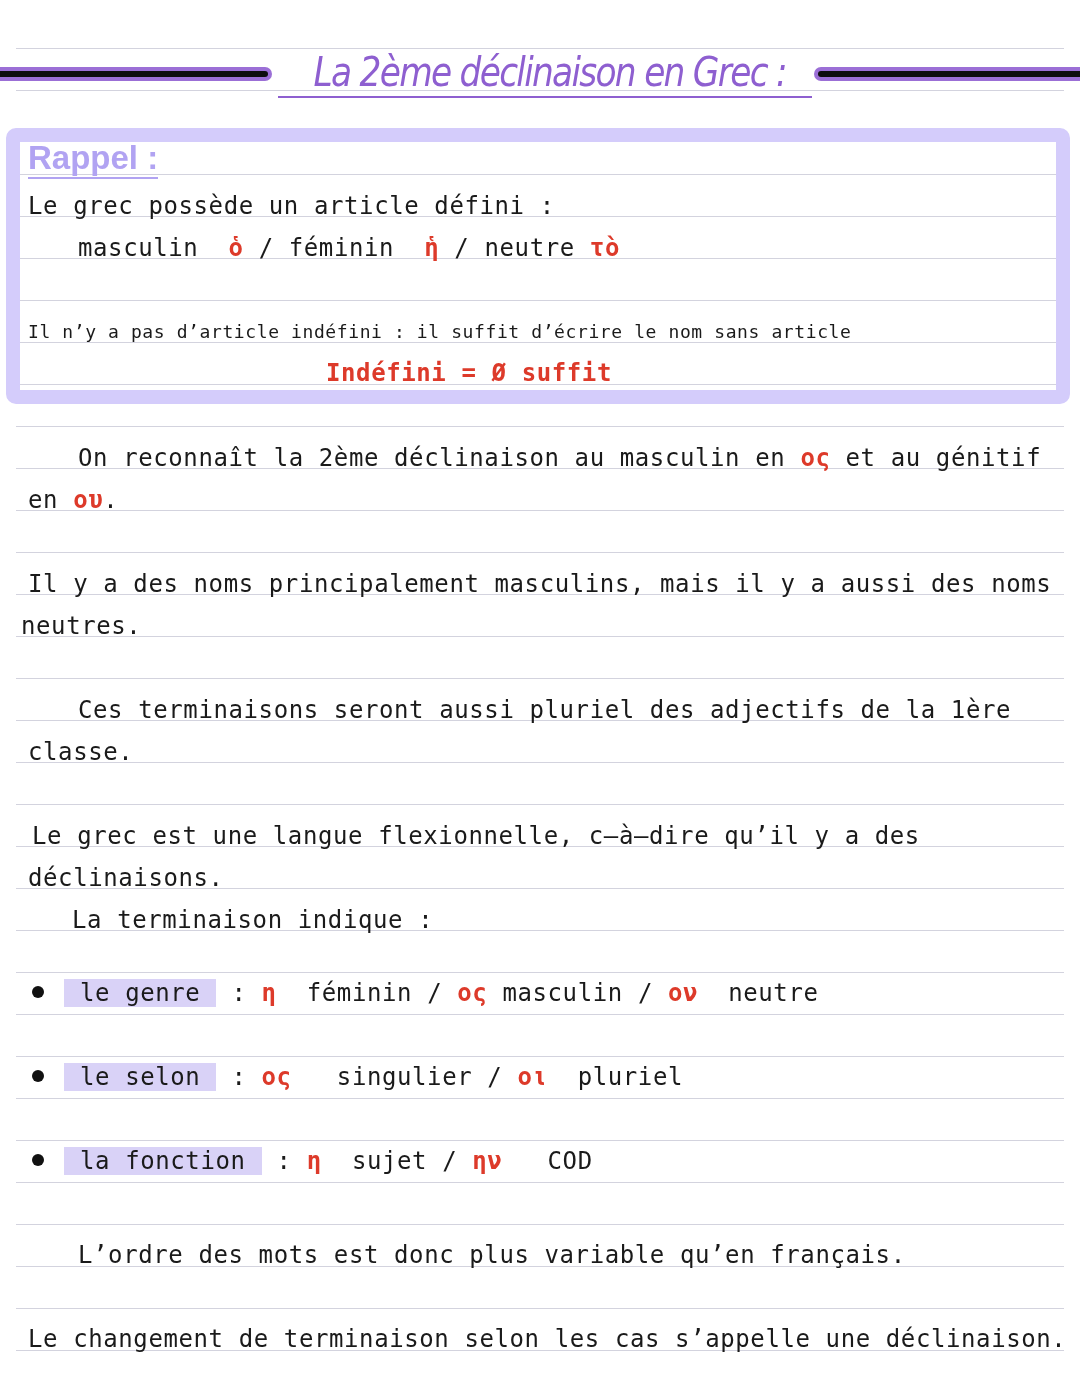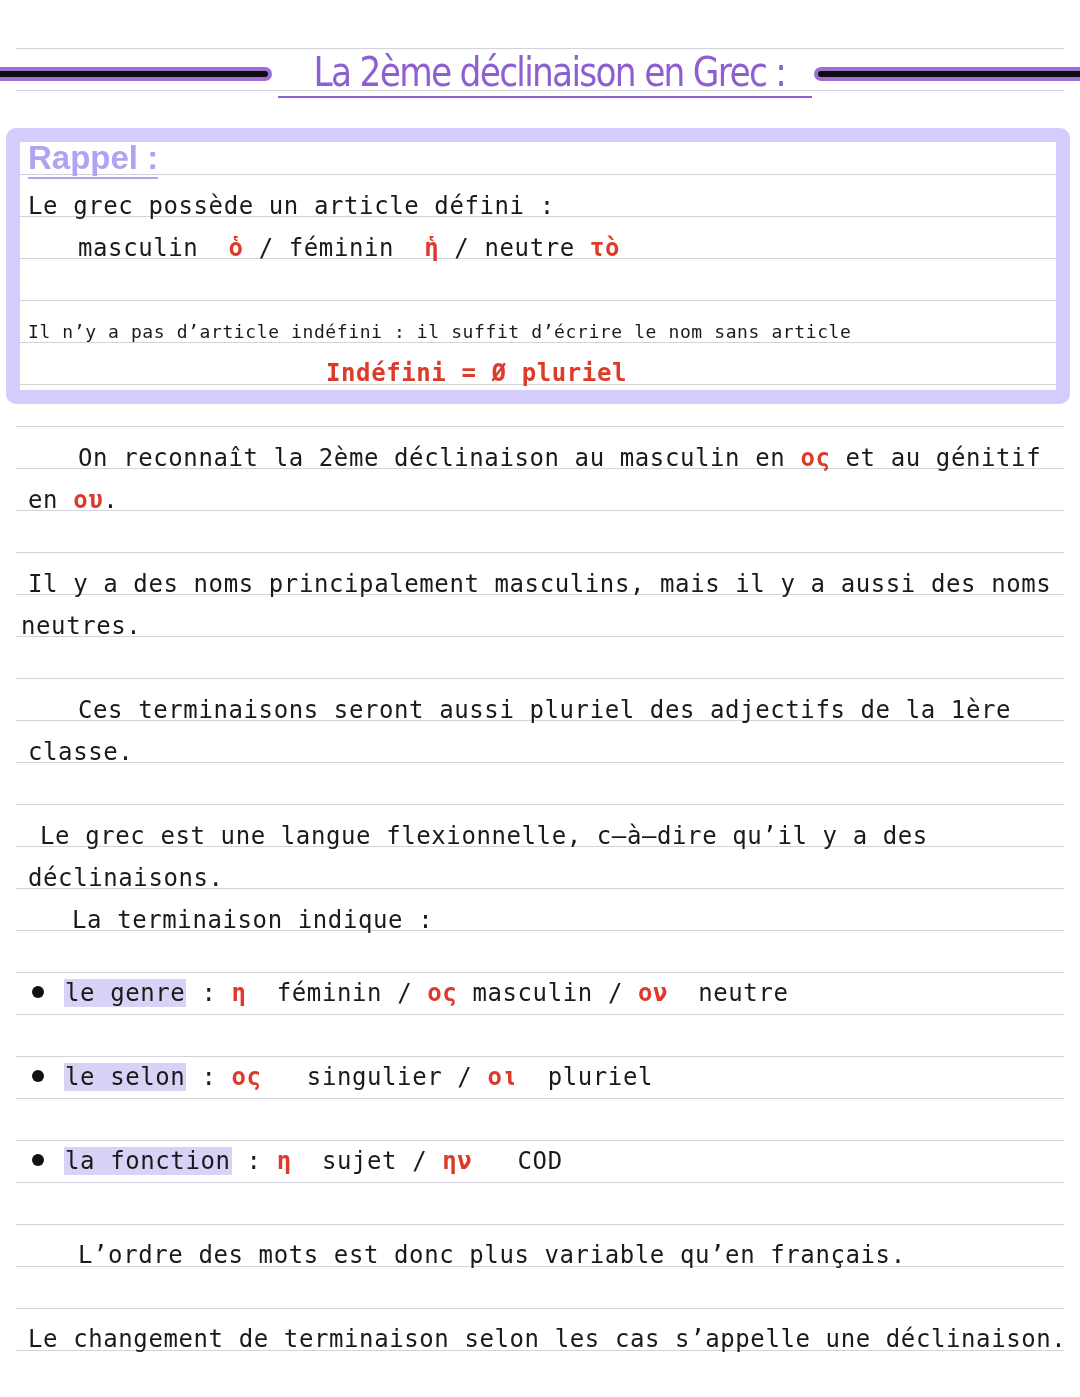--- a/index.html
+++ b/index.html
@@ -6,21 +6,21 @@
   body {
     width: 1080px; height: 1397px; position: relative; overflow: hidden;
     background: #ffffff;
     font-family: "DejaVu Sans Mono", "Liberation Mono", monospace;
     color: #1a1a1a;
   }
   .rules { position: absolute; left: 16px; right: 16px; top: 0; bottom: 0; }
   .rule { position: absolute; left: 0; right: 0; height: 1px; background: #d3d3de; }
 
   
-  .title-wrap { position: absolute; top: 46px; left: 0; width: 996px; height: 56px; }
+  .title-wrap { position: absolute; top: 46px; left: 0; width: 996px; height: 56px; font-style: italic; }
   .title-bar { position: absolute; top: 21px; height: 14px; background: #9b6fd6; border-radius: 7px; }
   .title-bar::after { content: ""; position: absolute; left: 4px; right: 4px; top: 4px; height: 6px; background: #0d0d0d; border-radius: 3px; }
   .title-bar.left { left: -10px; width: 282px; }
   .title-bar.right { left: 814px; width: 290px; }
   .title {
     position: absolute; left: 276px; top: 0; width: 536px; text-align: center;
     font-family: "DejaVu Sans", sans-serif; font-size: 40px; line-height: 52px;
     color: #8e5fd0; letter-spacing: -2px; transform: scaleX(0.86); transform-origin: center;
     white-space: nowrap;
   }
@@ -31,21 +31,21 @@
     position: absolute; left: 6px; top: 128px; width: 1064px; height: 276px;
     box-sizing: border-box; border: 14px solid #d4ccfb; border-radius: 10px;
   }
   .rappel-title {
     position: absolute; left: 28px; top: 139px; font-family: "Liberation Sans", sans-serif;
     font-weight: bold; font-size: 33px; color: #b1a3f2; border-bottom: 2px solid #b1a3f2; line-height: 38px;
   }
 
   .line { position: absolute; white-space: nowrap; font-size: 24px; line-height: 30px; letter-spacing: 0.6px; }
   .red { color: #dd3a2a; font-weight: bold; }
-  .hl { background: #d9d2f7; padding: 0 1px; }
+  .hl { background: #d9d2f7; padding: 0 16px; }
   .bullet { display: inline-block; width: 12px; height: 12px; background: #111; border-radius: 50%; margin-right: 20px; vertical-align: 3px; }
 </style>
 </head>
 <body>
 
 <div class="rules">
   <div class="rule" style="top:48px"></div>
     <div class="rule" style="top:90px"></div>
   <div class="rule" style="top:174px"></div>
     <div class="rule" style="top:216px"></div>
@@ -93,39 +93,39 @@
   <span>masculin</span>&nbsp;
   <span class="red">ὁ</span>
   <span>/</span>
   <span>féminin</span>&nbsp;
   <span class="red">ἡ</span>
   <span>/</span>
   <span>neutre</span>
   <span class="red">τὸ</span>
 </div>
 <div class="line" style="left:28px;top:317px;font-size:18px">Il n’y a pas d’article indéfini : il suffit d’écrire le nom sans article</div>
-<div class="line red" style="left:326px;top:358px">Indéfini = Ø pluriel</div>
+<div class="line red" style="left:326px;top:358px">Indéfini = Ø suffit</div>
 
 <div class="line" style="left:78px;top:443px">
   <span>On reconnaît la 2ème déclinaison au masculin en</span>
   <span class="red">ος</span>
   <span>et au génitif</span>
 </div>
 <div class="line" style="left:28px;top:485px">
   <span>en</span>
   <span class="red">ου</span><span>.</span>
 </div>
 
 <div class="line" style="left:28px;top:569px">Il y a des noms principalement masculins, mais il y a aussi des noms</div>
 <div class="line" style="left:21px;top:611px">neutres.</div>
 
 <div class="line" style="left:78px;top:695px">Ces terminaisons seront aussi pluriel des adjectifs de la 1ère</div>
 <div class="line" style="left:28px;top:737px">classe.</div>
 
-<div class="line" style="left:40px;top:821px">Le grec est une langue flexionnelle, c–à–dire qu’il y a des</div>
+<div class="line" style="left:32px;top:821px">Le grec est une langue flexionnelle, c–à–dire qu’il y a des</div>
 <div class="line" style="left:28px;top:863px">déclinaisons.</div>
 <div class="line" style="left:72px;top:905px">La terminaison indique :</div>
 
 <div class="line" style="left:32px;top:978px">
   <span class="bullet"></span><span class="hl">le genre</span> :
   <span class="red">η</span>&nbsp;
   <span>féminin</span> /
   <span class="red">ος</span>
   <span>masculin</span> /
   <span class="red">ον</span>&nbsp;

